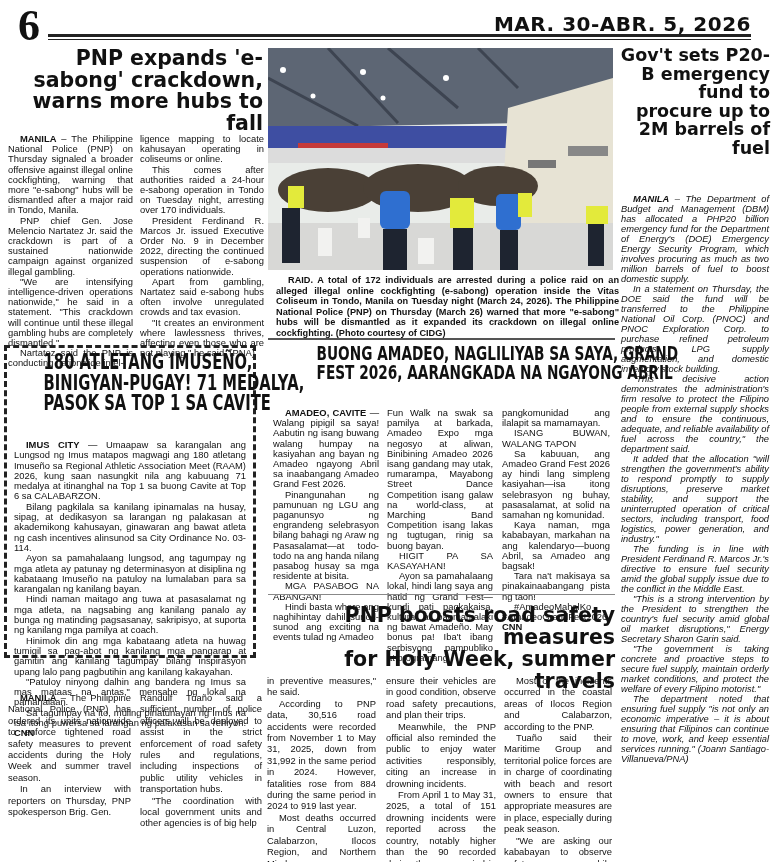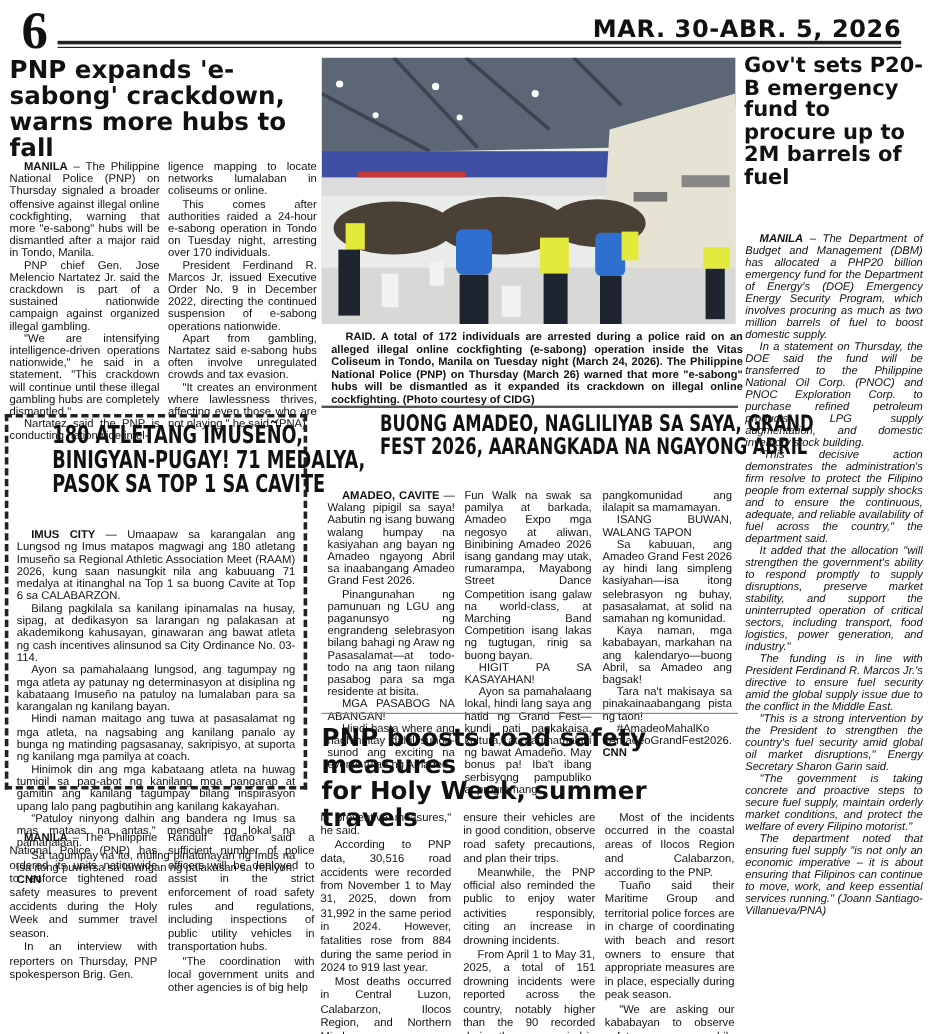--- a/index.html
+++ b/index.html
@@ -2,21 +2,21 @@
 <html><head>
 <meta charset="utf-8">
 <style>
   * { box-sizing: border-box; margin: 0; padding: 0; }
   html, body { width: 773px; height: 862px; background: #fff; overflow: hidden; }
   body { position: relative; font-family: "Liberation Sans", sans-serif; color: #111; }
   .abs { position: absolute; }
   .page-num { left: 18px; top: 6px; font-family: "Liberation Serif", serif; font-weight: bold; font-size: 44px; line-height: 40px; }
   .date { right: 22px; top: 12px; font-family: "DejaVu Sans", sans-serif; font-weight: bold; font-size: 20px; letter-spacing: 0.5px; text-align: right; }
   .rule { left: 48px; right: 22px; top: 34px; height: 6px; border-top: 3px solid #222; border-bottom: 1px solid #222; }
-  .headline { font-family: "DejaVu Sans", sans-serif; font-weight: bold; text-align: left; line-height: 1.05; }
+  .headline { font-family: "DejaVu Sans", sans-serif; font-weight: bold; text-align: right; line-height: 1.05; }
   .h1 { left: 8px; top: 48px; width: 255px; font-size: 20.5px; }
   .body { font-size: 9.4px; line-height: 10.2px; text-align: justify; margin-top: 24px; }
   .body p { text-indent: 12px; }
   .dateline { font-weight: bold; }
   .col { position: absolute; }
   .photo { left: 268px; top: 48px; width: 345px; height: 222px; overflow: hidden; background: #cfd4dc; }
   .caption { left: 276px; top: 275px; width: 343px; font-size: 9.2px; line-height: 10.5px; font-weight: bold; text-align: justify; text-indent: 12px; }
   .sep { left: 268px; top: 338px; width: 347px; height: 2px; background: #555; }
   .sidebar-title { left: 620px; top: 46px; width: 150px; font-size: 17.5px; line-height: 18.5px; }
   .box { left: 4px; top: 345px; width: 252px; height: 313px; border: 3px dashed #222; }
@@ -32,21 +32,21 @@
 <div class="abs date">MAR. 30-ABR. 5, 2026</div>
 
 <div class="abs headline h1">PNP expands 'e-sabong' crackdown, warns more hubs to fall</div>
 <div class="col body" style="left:8px; top:110px; width:125px;">
     <p><span class="dateline">MANILA</span><span> – The Philippine National Police (PNP) on Thursday signaled a broader offensive against illegal online cockfighting, warning that more "e-sabong" hubs will be dismantled after a major raid in Tondo, Manila.</span></p>
     <p><span>PNP chief Gen. Jose Melencio Nartatez Jr. said the crackdown is part of a sustained nationwide campaign against organized illegal gambling.</span></p>
     <p><span>"We are intensifying intelligence-driven operations nationwide," he said in a statement. "This crackdown will continue until these illegal gambling hubs are completely dismantled."</span></p>
     <p><span>Nartatez said the PNP is conducting nationwide intel-</span></p>
   </div>
 <div class="col body" style="left:140px; top:110px; width:124px;">
-    <p style="text-indent: 0px;"><span>ligence mapping to locate networks lumalaban in coliseums or online.</span></p>
+    <p style="text-indent: 0px;"><span>ligence mapping to locate kahusayan operating in coliseums or online.</span></p>
     <p><span>This comes after authorities raided a 24-hour e-sabong operation in Tondo on Tuesday night, arresting over 170 individuals.</span></p>
     <p><span>President Ferdinand R. Marcos Jr. issued Executive Order No. 9 in December 2022, directing the continued suspension of e-sabong operations nationwide.</span></p>
     <p><span>Apart from gambling, Nartatez said e-sabong hubs often involve unregulated crowds and tax evasion.</span></p>
     <p><span>"It creates an environment where lawlessness thrives, affecting even those who are not playing," he said. (PNA)</span></p>
   </div>
 
 <div class="abs photo">
   <svg viewBox="0 0 345 222" preserveAspectRatio="none">
     <rect x="0" y="0" width="345" height="222" fill="#e9ece9"></rect>
     <polygon points="0,0 345,0 345,40 250,75 0,80" fill="#5d6674"></polygon>
@@ -129,21 +129,21 @@
     <p><span>"Patuloy ninyong dalhin ang bandera ng Imus sa mas mataas na antas," mensahe ng lokal na pamahalaan.</span></p>
     <p><span>Sa tagumpay na ito, muling pinatunayan ng Imus na isa itong puwersa sa larangan ng palakasan sa rehiyon.</span><span class="dateline"> CNN</span></p>
   </div>
 
 <div class="abs" style="left:268px; top:344px; width:347px;">
   <div class="condensed" style="font-size:19px;">BUONG AMADEO, NAGLILIYAB SA SAYA, GRAND</div>
   <div class="condensed" style="font-size:19px;">FEST 2026, AARANGKADA NA NGAYONG ABRIL</div>
 </div>
 <div class="col body" style="left:273px; top:384px; width:106px;">
     <p><span class="dateline">AMADEO, CAVITE</span><span> — Walang pipigil sa saya! Aabutin ng isang buwang walang humpay na kasiyahan ang bayan ng Amadeo ngayong Abril sa inaabangang Amadeo Grand Fest 2026.</span></p>
-    <p><span>Pinangunahan ng pamunuan ng LGU ang paganunsyo ng engrandeng selebrasyon bilang bahagi ng Araw ng Pasasalamat—at todo-todo na ang taon nilang pasabog para sa mga residente at bisita.</span></p>
+    <p><span>Pinangunahan ng pamunuan ng LGU ang paganunsyo ng engrandeng selebrasyon bilang bahagi ng Araw ng Pasasalamat—at todo-todo na ang handa nilang pasabog husay sa mga residente at bisita.</span></p>
     <p><span>MGA PASABOG NA ABANGAN!</span></p>
     <p><span>Hindi basta where ang naghihintay dahil sunod-sunod ang exciting na events tulad ng Amadeo</span></p>
   </div>
 <div class="col body" style="left:387px; top:384px; width:106px;">
     <p style="text-indent: 0px;"><span>Fun Walk na swak sa pamilya at barkada, Amadeo Expo mga negosyo at aliwan, Binibining Amadeo 2026 isang gandang may utak, rumarampa, Mayabong Street Dance Competition isang galaw na world-class, at Marching Band Competition isang lakas ng tugtugan, rinig sa buong bayan.</span></p>
     <p><span>HIGIT PA SA KASAYAHAN!</span></p>
     <p><span>Ayon sa pamahalaang lokal, hindi lang saya ang hatid ng Grand Fest—kundi pati pagkakaisa, kultura, at pagmamalaki ng bawat Amadeño. May bonus pa! Iba't ibang serbisyong pampubliko at programang</span></p>
   </div>
 <div class="col body" style="left:502px; top:384px; width:108px;">
     <p style="text-indent: 0px;"><span>pangkomunidad ang ilalapit sa mamamayan.</span></p>

